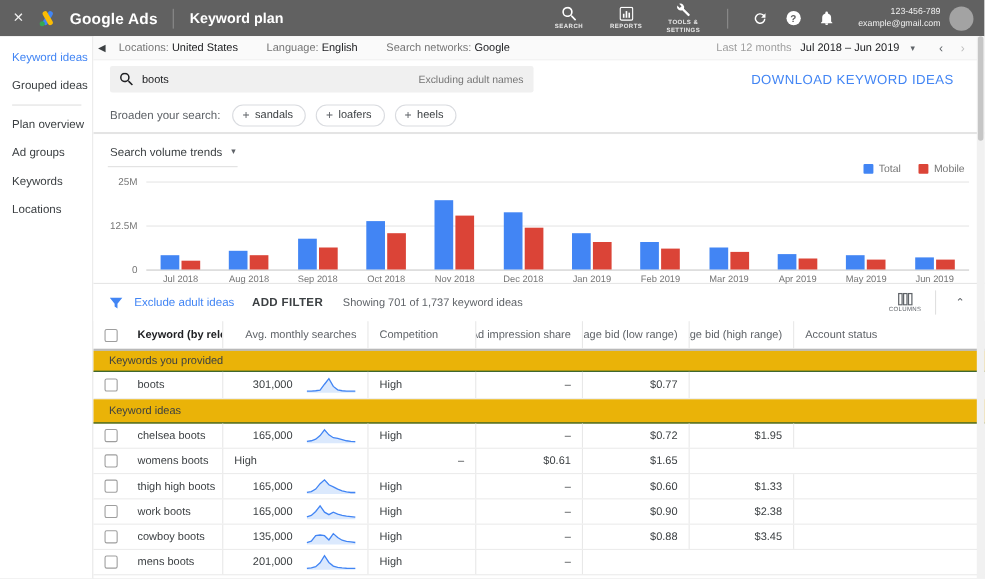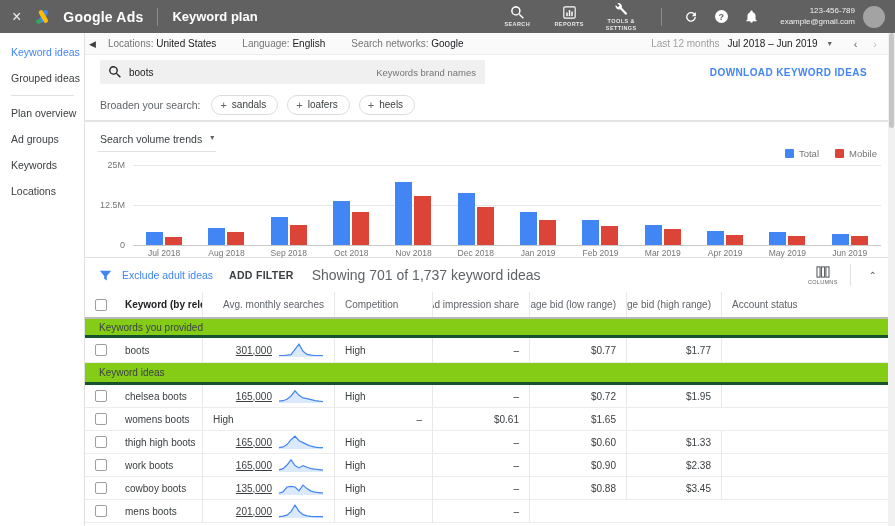--- a/index.html
+++ b/index.html
@@ -42,21 +42,21 @@
   .period-value { color:#202124; cursor:pointer; }
   .caret { font-size:8px; color:#5f6368; margin:0 14px 0 10px; }
   .chev { font-size:11px; color:#5f6368; margin:0 8px; cursor:pointer; }
   .chev.disabled { color:#bdbdbd; }
 
   
   .search-row { height:34px; display:flex; align-items:center; background:#fff; }
   .search-box { margin-left:15px; width:385px; height:24px; background:#f0f0f0; border-radius:2px; display:flex; align-items:center; padding:0 9px; cursor:text; }
   .search-query { font-size:10px; color:#202124; margin-left:8px; }
   .search-note { margin-left:auto; font-size:9.5px; color:#757575; }
-  .download-link { margin-left:auto; margin-right:28px; font-size:10px; font-weight:bold; letter-spacing:.4px; color:#4285f4; cursor:pointer; white-space:nowrap; }
+  .download-link { margin-left:auto; margin-right:28px; font-size:12px; font-weight:normal; letter-spacing:.4px; color:#4285f4; cursor:pointer; white-space:nowrap; }
 
   
   .broaden { height:33px; display:flex; align-items:center; padding-left:15px; gap:9px; border-bottom:2px solid #e4e4e4; background:#fff; }
   .broaden-label { font-size:10.5px; color:#5f6368; margin-right:2px; }
   .chip { border:1px solid #dadce0; border-radius:12px; padding:3px 11px 3px 8px; font-size:10px; color:#3c4043; display:flex; align-items:center; gap:5px; cursor:pointer; background:#fff; }
   .chip-plus { font-size:11px; color:#5f6368; }
 
   
   .chart-panel { padding-top:7px; background:#fff; position:relative; height:135px; }
   .trends-ctl { margin-left:13px; display:inline-flex; align-items:flex-start; gap:8px; font-size:10.5px; color:#3c4043; padding:2px 2px 6px 2px; border-bottom:1px solid #e0e0e0; cursor:pointer; min-width:78px; }
@@ -70,44 +70,44 @@
   .bars-area { position:absolute; left:48px; right:0; top:0; bottom:0; display:flex; justify-content:space-around; align-items:flex-end; }
   .bar-group { display:flex; align-items:flex-end; gap:2px; width:38px; justify-content:center; }
   .bar { width:17px; }
   .xlabels { display:flex; justify-content:space-around; margin:3px 14px 0 48px; }
   .xlab { width:38px; text-align:center; font-size:8.5px; color:#757575; white-space:nowrap; }
 
   
   .filter-bar { height:35px; border-top:1px solid #e0e0e0; display:flex; align-items:center; padding:0 12px 0 14px; background:#fff; }
   .filter-link { font-size:10.5px; color:#4285f4; margin:0 16px 0 10px; cursor:pointer; }
   .add-filter { font-size:10.5px; font-weight:bold; color:#3c4043; letter-spacing:.3px; margin-right:18px; cursor:pointer; }
-  .showing { font-size:14px; color:#5f6368; }
+  .showing { font-size:10px; color:#5f6368; }
   .fb-right { margin-left:auto; display:flex; align-items:center; }
   .columns-btn { display:flex; flex-direction:column; align-items:center; cursor:pointer; margin-right:12px; }
   .columns-label { font-size:5.5px; color:#5f6368; letter-spacing:.3px; margin-top:1px; }
   .fb-divider { width:1px; height:22px; background:#e0e0e0; margin-right:12px; }
   .collapse-chev { font-size:10px; color:#5f6368; cursor:pointer; padding:0 6px; }
 
   
   .ktable { font-size:10px; color:#3c4043; }
   .trow { display:grid; grid-template-columns:30px 87px 132px 98px 97px 97px 95px 1fr; align-items:center; }
   .thead { height:27px; border-bottom:2px solid #b9b9b9; }
   .thead .cell { color:#5f6368; }
   .thead .cell.kw { color:#202124; font-weight:bold; }
   .cell { padding:0 10px; height:100%; display:flex; align-items:center; overflow:hidden; white-space:nowrap; }
   .cell.r { justify-content:flex-end; text-align:right; }
   .cell.bordered { border-left:1px solid #e8e8e8; }
-  .section-row { background:#84cc16; border-bottom:3px solid #14532d; padding-left:14px; display:flex; align-items:center; color:#3c4043; }
+  .section-row { background:#eab308; border-bottom:1px solid #14532d; padding-left:14px; display:flex; align-items:center; color:#3c4043; }
   .section-row.s1 { height:19px; }
   .section-row.s2 { height:22px; }
   .drow { border-bottom:1px solid #ececec; height:23px; }
   .drow.first { height:25px; }
   .checkbox { width:12px; height:12px; border:1px solid #9e9e9e; border-radius:2px; margin-left:10px; cursor:pointer; background:#fff; }
   .cell.check { padding:0; }
-  .avg-cell { gap:6px;text-decoration:underline; }
+  .avg-cell { gap:12px; }
   .spark { flex:none; }
 
   
   .scrollbar { position:absolute; right:0; top:33px; width:7px; height:493px; background:#f1f1f1; }
   .scroll-thumb { position:absolute; top:0; left:1px; width:5px; height:95px; background:#c6c6c6; border-radius:3px; }
 </style>
 </head>
 <body>
 
 <div class="app">
@@ -205,21 +205,21 @@
           <span class="chev disabled">›</span>
         </span>
       </div>
 
       <div class="search-row">
         <div class="search-box">
           <svg width="12" height="12" viewBox="0 0 16 16">
               <path d="M11.4 10h-.7l-.3-.3a5.8 5.8 0 1 0-.6.6l.3.3v.7l4.4 4.4 1.3-1.3zm-5.4 0a4 4 0 1 1 0-8 4 4 0 0 1 0 8z" fill="#202124"></path>
             </svg>
           <span class="search-query">boots</span>
-          <span class="search-note">Keywords brand names</span>
+          <span class="search-note">Excluding adult names</span>
         </div>
         <span class="download-link">DOWNLOAD KEYWORD IDEAS</span>
       </div>
 
       <div class="broaden">
         <span class="broaden-label">Broaden your search:</span>
         <span id="chips" style="display:flex; gap:9px;">
             <span class="chip">
               <span class="chip-plus">+</span>
               <span>sandals</span>
@@ -381,21 +381,20 @@
             <div class="cell r bordered avg-cell">
               <span>301,000</span>
               <svg width="46" height="16" class="spark">
                 <path d="M1.0 13.5 L5.0 13.5 L9.0 13.2 L13.0 12.7 L17.0 7.3 L21.0 2.2 L25.0 9.3 L29.0 12.4 L33.0 13.2 L37.0 13.5 L41.0 13.5 L45.0 13.5 L45 15 L1 15 Z" fill="#d2e3fc" opacity="0.8"></path>
                 <path d="M1.0 13.5 L5.0 13.5 L9.0 13.2 L13.0 12.7 L17.0 7.3 L21.0 2.2 L25.0 9.3 L29.0 12.4 L33.0 13.2 L37.0 13.5 L41.0 13.5 L45.0 13.5" fill="none" stroke="#4285f4" stroke-width="1.2"></path>
               </svg>
             </div>
             <div class="cell bordered">High</div>
             <div class="cell r bordered">–</div>
             <div class="cell r bordered">$0.77</div>
-            <div class="cell r bordered">$1.77</div>
             <div class="cell bordered"></div>
           </div>
           <div class="section-row s2">Keyword ideas</div>
           <div class="trow drow">
             <div class="cell check">
               <div class="checkbox"></div>
             </div>
             <div class="cell">chelsea boots</div>
             <div class="cell r bordered avg-cell">
               <span>165,000</span>

